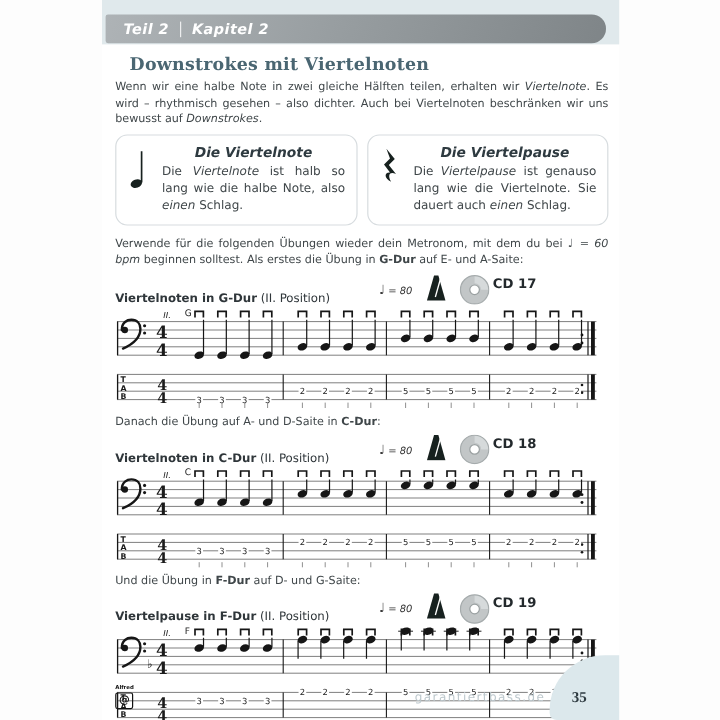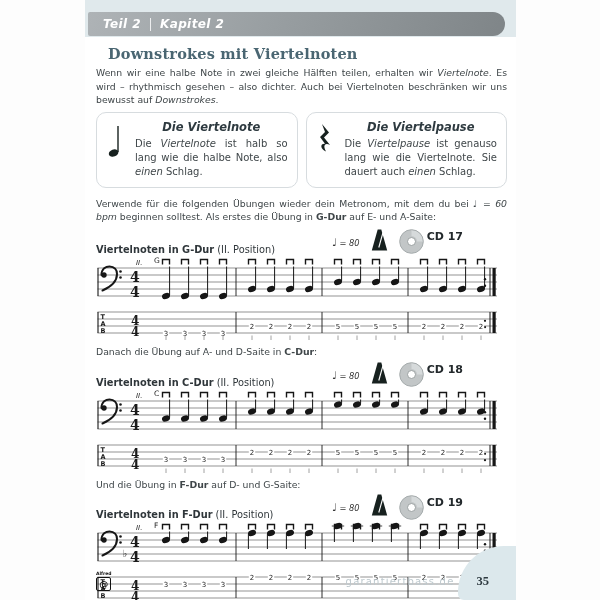--- a/index.html
+++ b/index.html
@@ -21,21 +21,21 @@
   .boxes{display:flex;gap:8px;margin:5px 0 9px;}
   .infobox{flex:1;border:1.4px solid #d7dcdf;border-radius:10px;background:#fff;
     padding:7px 9px 7px 38px;position:relative;min-height:46px;}
   .infobox .box-icon{position:absolute;left:11px;top:11px;}
   .infobox h2{margin:0 0 3px;font-size:11.5px;font-style:italic;font-weight:bold;
     text-align:center;color:#2e3a40;}
   .infobox p{font-size:10px;line-height:1.42;text-align:justify;color:#3f4649;margin:0;}
   .lead{margin:5px 0 3px;}
   .ex-head{display:flex;align-items:flex-end;margin:1px 0 1px;}
   .ex-title{font-size:9.8px;color:#2f363a;}
-  .ex-icons{margin-left:auto;display:flex;align-items:center;gap:11px;margin-right:44px;}
+  .ex-icons{margin-left:auto;display:flex;align-items:center;gap:11px;margin-right:60px;}
   .tempo{font-size:8.3px;font-style:italic;color:#333;white-space:nowrap;}
   .tempo .note-glyph{font-size:10.5px;font-style:normal;}
   .cd{display:flex;align-items:flex-start;gap:3px;}
   .cd-label{font-weight:bold;font-size:11px;color:#23292c;margin-top:1px;}
   svg.notation{display:block;width:414px;height:84px;margin:1px 0 2px;}
   .footer{position:absolute;left:11px;right:11px;bottom:9px;display:flex;align-items:center;}
   .logo{display:flex;flex-direction:column;align-items:center;line-height:1;}
   .logo-word{font-size:4.5px;font-weight:bold;color:#111;margin-bottom:1px;}
   .logo-box{width:13px;height:12px;border:1.6px solid #111;border-radius:2px;
     font-size:9px;font-weight:bold;color:#111;display:flex;align-items:center;justify-content:center;}
@@ -397,21 +397,21 @@
         <ellipse cx="385" cy="22.5" rx="4.1" ry="3" fill="#161616" transform="rotate(-20 385 22.5)"></ellipse>
         <line x1="388.6" y1="21.5" x2="388.6" y2="10.5" stroke="#161616" stroke-width="1"></line>
         <path d="M381.5 8.5 L381.5 3.5 L388.5 3.5 L388.5 8.5" stroke="#161616" stroke-width="1.4" fill="none"></path>
         <rect x="381.8" y="59.2" width="6.4" height="7.6" fill="#fff"></rect>
         <text x="385" y="65.5" font-size="7" font-family="DejaVu Sans, sans-serif" fill="#1b1b1b" text-anchor="middle">2</text>
         <line x1="385" y1="79.5" x2="385" y2="84" stroke="#8a8a8a" stroke-width="0.8"></line>
       </svg>
 
     <p class="body-text lead"><span>Und die Übung in </span><span class="bold">F-Dur</span><span> auf D- und G-Saite:</span></p>
     <div class="ex-head">
-      <span class="ex-title"><span class="bold">Viertelnoten in F-Dur</span><span> (II. Position)</span></span>
+      <span class="ex-title"><span class="bold">Viertelpause in F-Dur</span><span> (II. Position)</span></span>
       <span class="ex-icons">
         <span class="tempo"><span class="note-glyph">♩</span> <em>= 80</em></span>
         <span>
           <svg width="17" height="22" viewBox="0 0 17 22">
               <polygon points="6.7,0.5 10.3,0.5 16.2,21.5 0.8,21.5" fill="#17211f"></polygon>
               <line x1="7.8" y1="18.5" x2="12" y2="3.5" stroke="#fff" stroke-width="1.1"></line>
             </svg>
         </span>
         <span class="cd">
           <svg width="25" height="25" viewBox="0 0 25 25">

